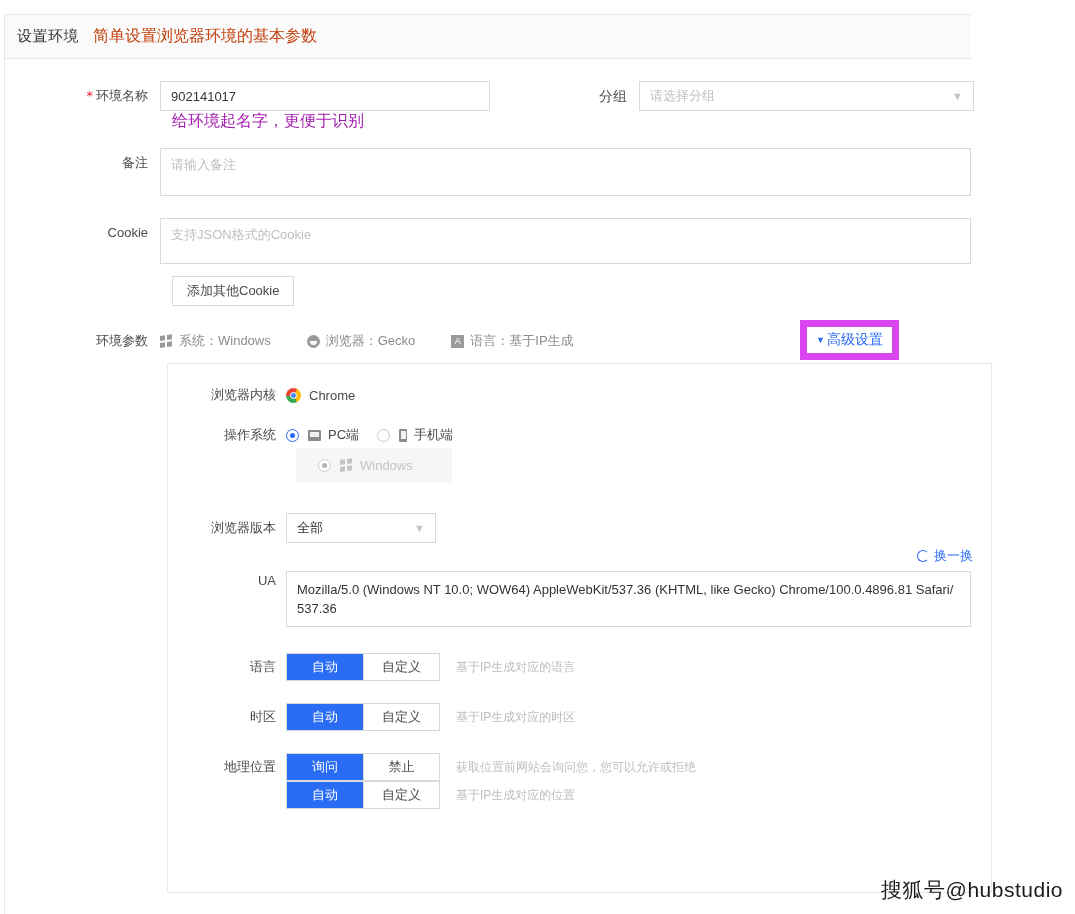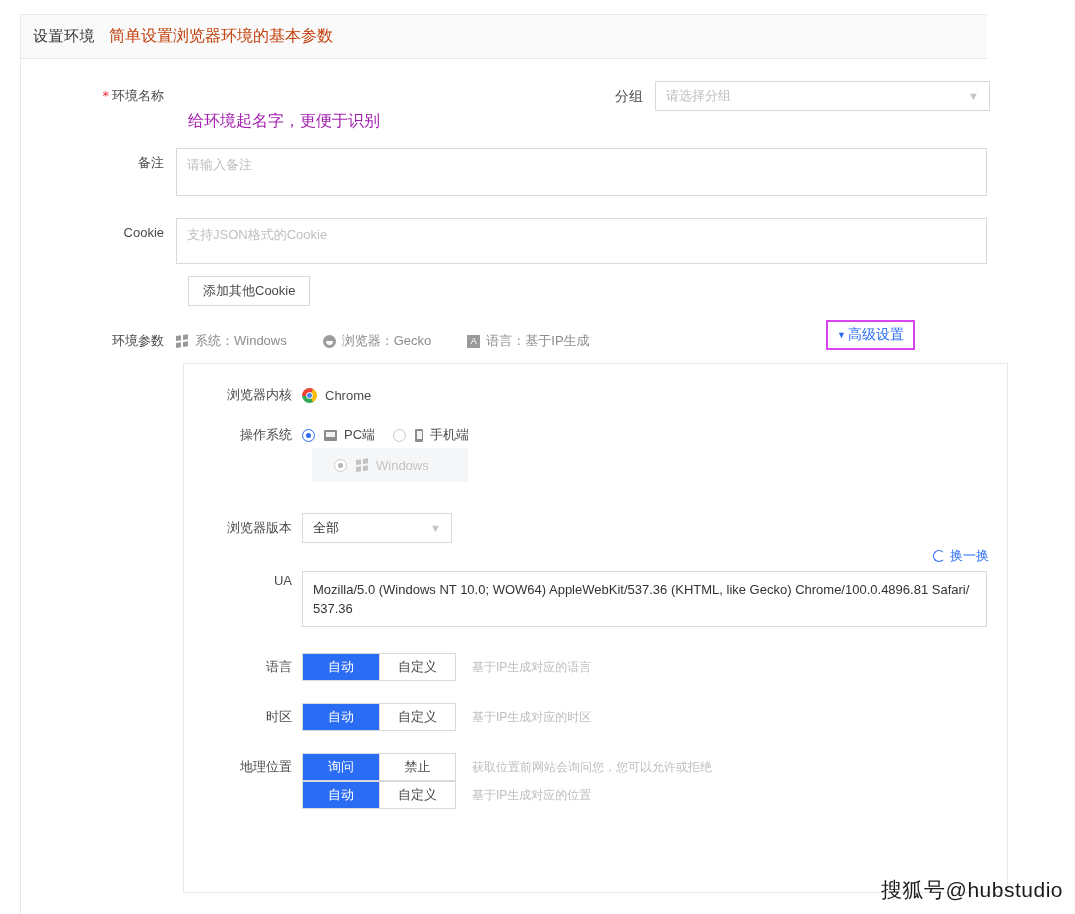--- a/index.html
+++ b/index.html
@@ -13,21 +13,21 @@
     font-family: "Liberation Sans", "DejaVu Sans", sans-serif;
     font-size: 13px;
     color: #333333;
     overflow: hidden;
     position: relative;
   }
 
   
   .page {
     position: absolute;
-    left: 20px;
+    left: 4px;
     top: 14px;
     width: 967px;
     height: 900px;
     background: #ffffff;
     border-left: 1px solid #e8e8e8;
     border-top: 1px solid #e8e8e8;
     box-sizing: border-box;
   }
 
   
@@ -233,21 +233,21 @@
     line-height: 13px;
     text-align: center;
     font-family: "Liberation Sans", sans-serif;
   }
 
   
   .adv-link {
     position: absolute;
     right: 72px;
     top: -12px;
-    border: 2px solid #d946ef;
+    border: 7px solid #d946ef;
     padding: 4px 9px;
     color: #2b6cf5;
     font-size: 14px;
     background: #fff;
     cursor: pointer;
     white-space: nowrap;
   }
   .adv-link .tri {
     font-size: 9px;
     margin-right: 2px;
@@ -480,20 +480,21 @@
     <span class="header-sub">简单设置浏览器环境的基本参数</span>
   </div>
 
   <div class="form">
 
     
     <div class="row">
       <div class="label">
         <span class="req-star">*</span><span>环境名称</span>
       </div>
+      <input class="input-text" type="text" value="902141017" style="">
 
       <div class="group-wrap">
         <div class="group-label">分组</div>
         <div class="select-box">
           <span>请选择分组</span>
           <span class="caret">▼</span>
         </div>
       </div>
     </div>
     <div class="helper">给环境起名字，更便于识别</div>

